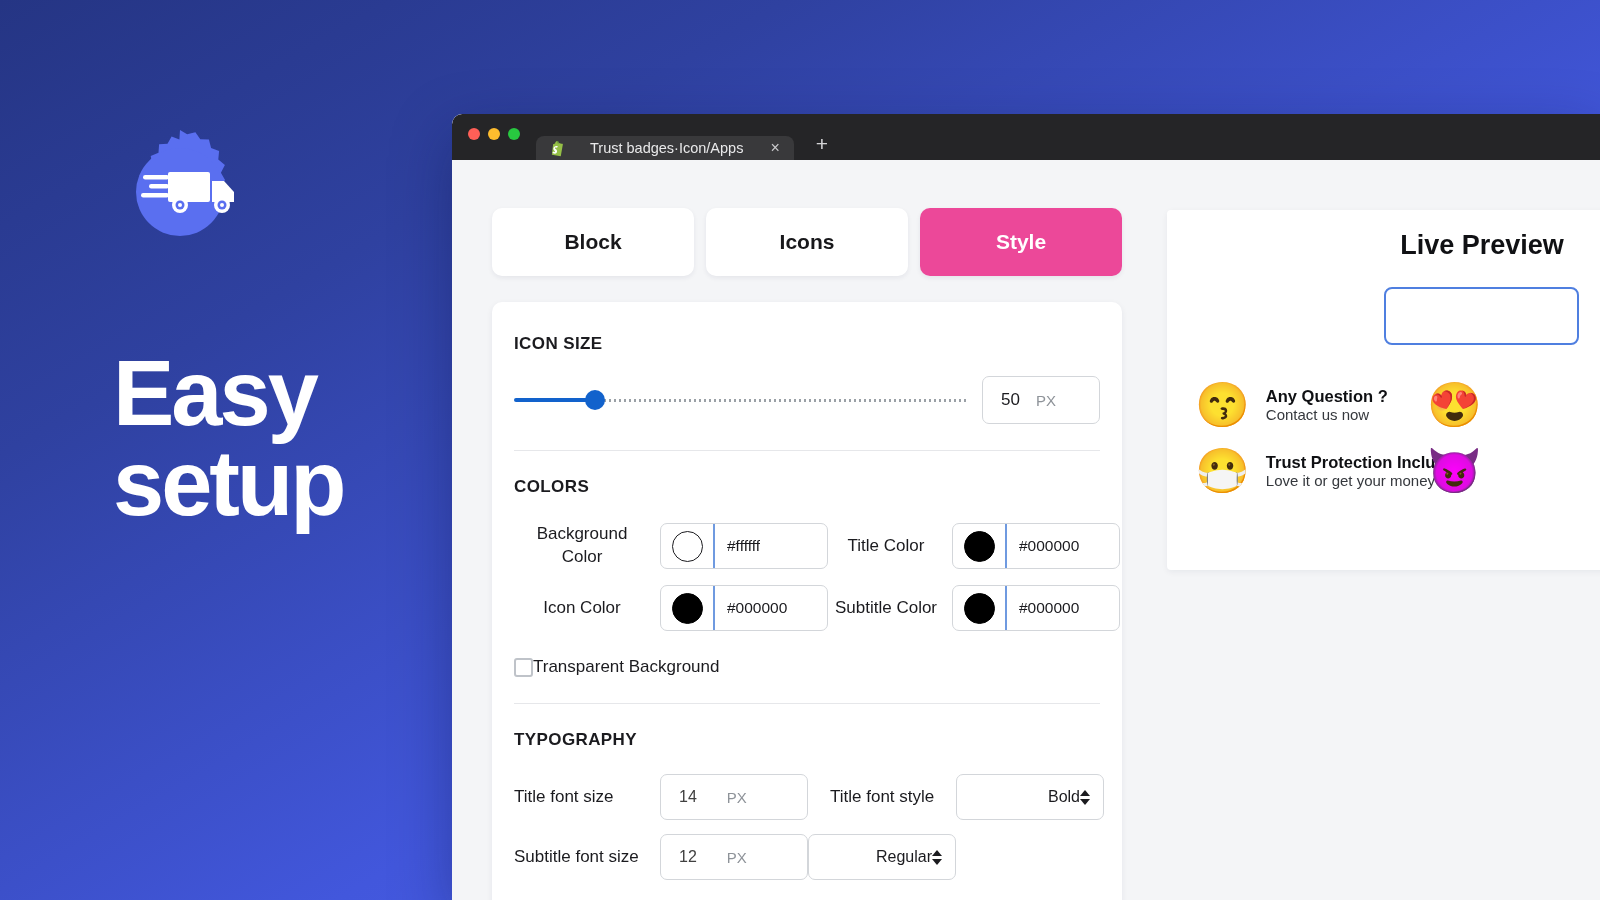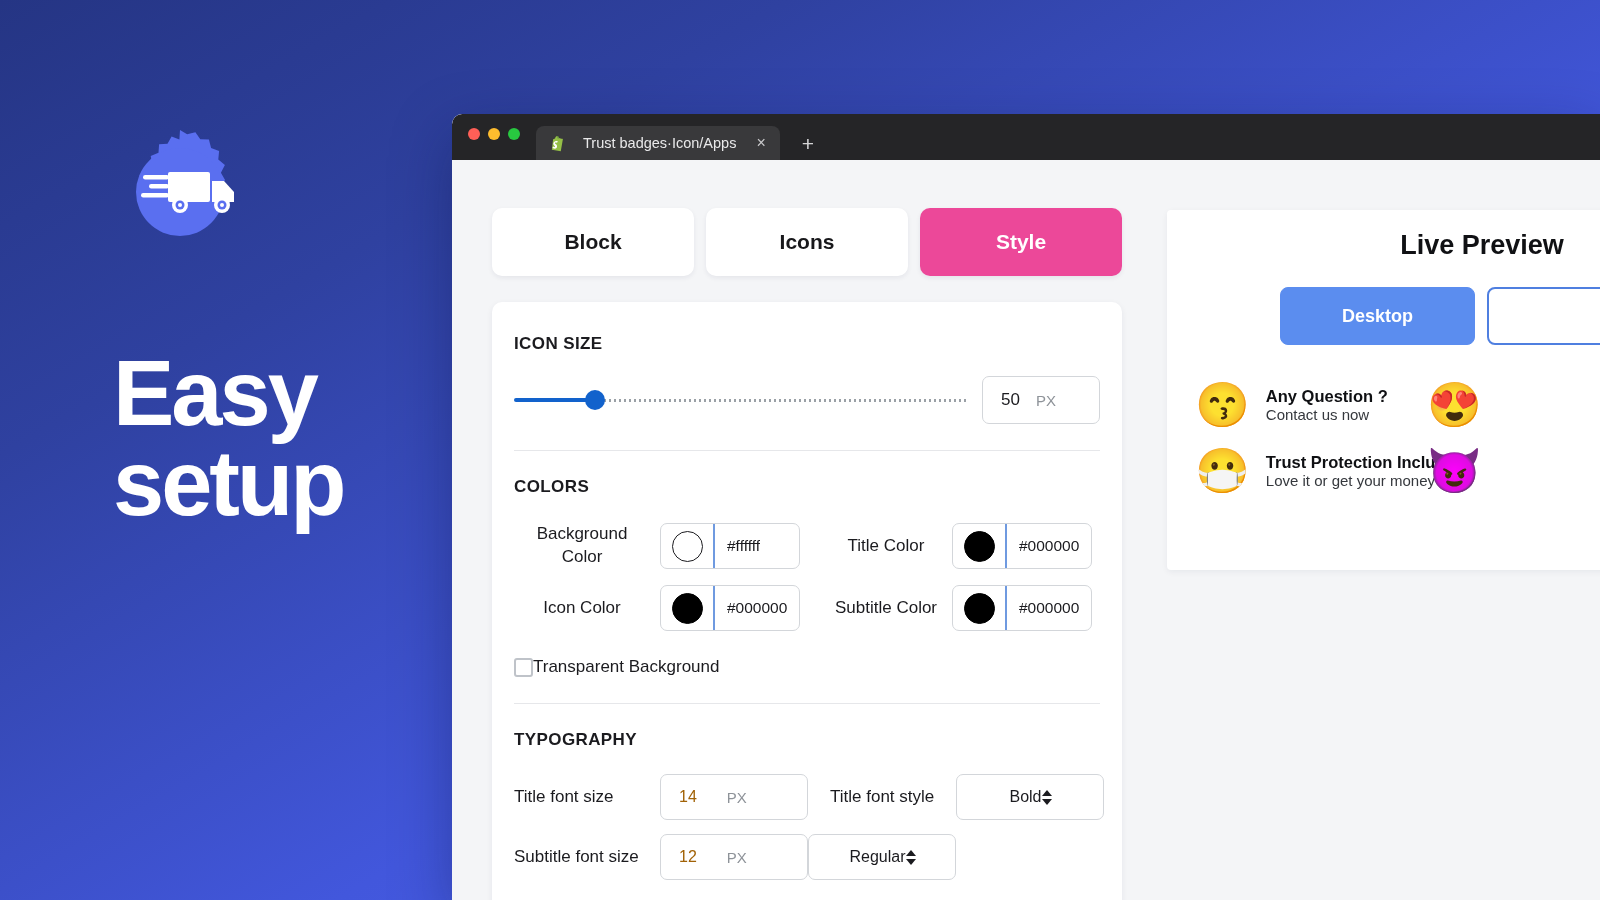--- a/index.html
+++ b/index.html
@@ -35,22 +35,22 @@
     position: relative; border-top-left-radius: 10px;
   }
   .lights { position: absolute; left: 16px; top: 14px; display: flex; gap: 8px; }
   .light { width: 12px; height: 12px; border-radius: 50%; }
   .light.red { background: #ff5f57; }
   .light.yellow { background: #febc2e; }
   .light.green { background: #28c840; }
 
   .tabstrip { display: flex; align-items: flex-end; margin-left: 84px; height: 46px; }
   .tab {
-    display: flex; align-items: center; gap: 17px;
-    background: #39393b; height: 34px; padding: 0 11px 0 13px;
+    display: flex; align-items: center; gap: 24px;
+    background: #39393b; height: 24px; padding: 0 11px 0 13px;
     border-top-left-radius: 8px; border-top-right-radius: 8px;
     min-width: 222px;
   }
   .tab-fav { width: 17px; height: 17px; flex: 0 0 17px; }
   .tab-title {
     color: #e9e9ea; font-size: 14.5px; white-space: nowrap; flex: 1;
   }
   .tab-close {
     color: #c9c9cb; font-size: 16px; line-height: 1; padding: 2px 3px; cursor: pointer;
   }
@@ -108,21 +108,21 @@
   .numbox .val { font-size: 17px; color: #1b1b1f; padding-left: 18px; }
   .numbox .unit { font-size: 15px; color: #8e9399; padding-left: 16px; }
 
   
   .colors-grid {
     display: grid; grid-template-columns: 146px 148px 1fr 148px;
     gap: 16px 0; align-items: center; margin-top: 26px; text-align: center;
   }
   .field-label { font-size: 17px; color: #1b1b1f; line-height: 1.35; padding-right: 10px; }
   .color-field {
-    width: 140px; height: 46px; border: 1px solid #d3d6da; border-radius: 7px;
+    width: 168px; height: 46px; border: 1px solid #d3d6da; border-radius: 7px;
     display: flex; align-items: center; overflow: hidden; background: #fff;
   }
   .swatch-wrap {
     width: 54px; display: flex; align-items: center; justify-content: center;
     border-right: 2px solid #6f9ae0; height: 100%;
   }
   .swatch { width: 31px; height: 31px; border-radius: 50%; border: 1px solid #1b1b1f; }
   .hexval {
     font-size: 15.5px; color: #1b1b1f; padding-left: 12px; white-space: nowrap;
     overflow: hidden;
@@ -137,25 +137,25 @@
 
   
   .typo-grid {
     display: grid; grid-template-columns: 146px 148px 1fr 148px;
     gap: 14px 0; align-items: center; margin-top: 24px;
   }
   .sizebox {
     width: 148px; height: 46px; border: 1px solid #d3d6da; border-radius: 7px;
     display: flex; align-items: center; background: #fff;
   }
-  .sizebox .val { font-size: 16px; color: #a16207; padding-left: 18px; }
+  .sizebox .val { font-size: 16px; color: #404040; padding-left: 18px; }
   .sizebox .unit { font-size: 15px; color: #8e9399; padding-left: 30px; }
   .selectbox {
     width: 148px; height: 46px; border: 1px solid #d3d6da; border-radius: 7px;
-    display: flex; align-items: center; justify-content: center;
+    display: flex; align-items: center; justify-content: flex-end;
     background: #fff; padding: 0 13px 0 14px; cursor: pointer;
   }
   .selectbox .val { font-size: 16px; color: #1b1b1f; }
   .caret { display: flex; flex-direction: column; gap: 3px; align-items: center; }
   .caret i { display: block; width: 0; height: 0; border-left: 5px solid transparent;
              border-right: 5px solid transparent; }
   .caret i.up { border-bottom: 6px solid #1b1b1f; }
   .caret i.dn { border-top: 6px solid #1b1b1f; }
 
   
@@ -340,21 +340,20 @@
           </div>
         </div>
 
       </div>
     </div>
 
     <div class="preview-col">
       <div class="preview-card">
         <div class="preview-title">Live Preview</div>
         <div class="device-row">
-          <div class="device-btn active">Desktop</div>
           <div class="device-btn idle"></div>
         </div>
 
         <div class="badges">
           <div class="badge-row">
             <div class="badge-item">
               <span class="badge-emoji">😙</span>
               <span class="badge-txt">
                 <span class="bt">Any Question ?</span>
                 <span class="bs">Contact us now</span>

